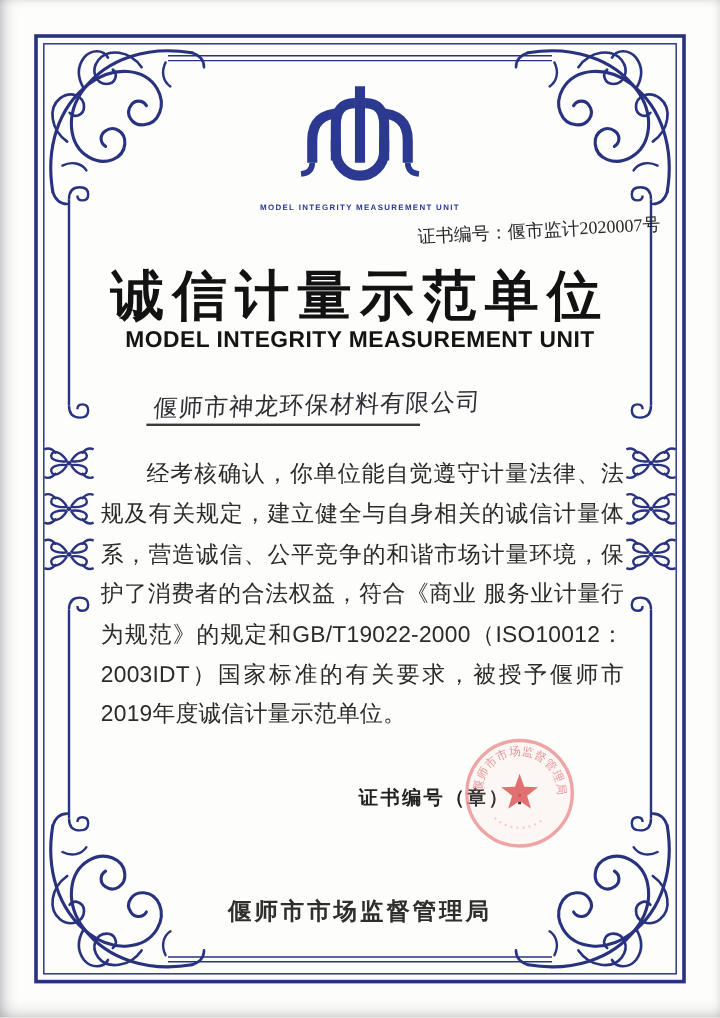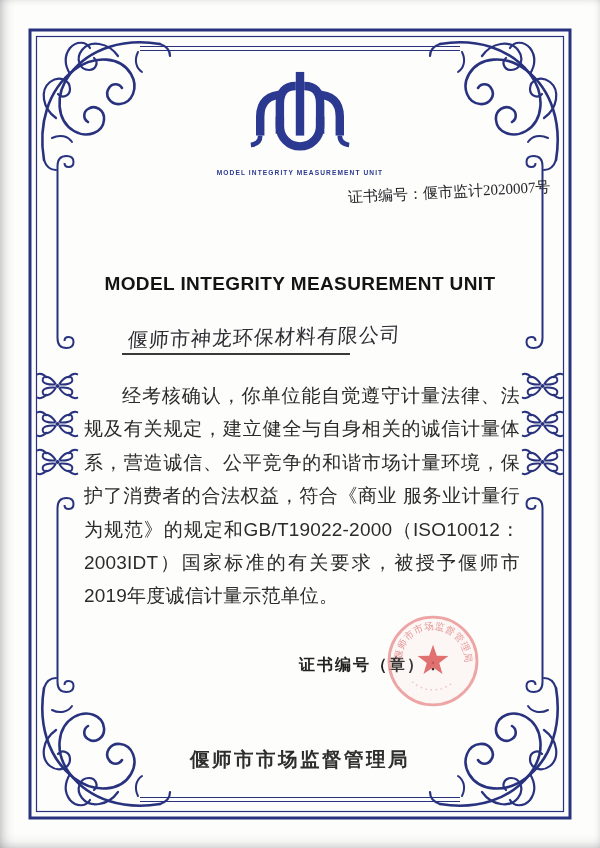--- a/index.html
+++ b/index.html
@@ -120,20 +120,21 @@
       <g fill="none" stroke="#2b3990" stroke-width="5">
         <path d="M28 70 q0 9 -10 10"></path>
         <path d="M113 70 q0 9 10 10"></path>
       </g>
     </svg>
     <div class="logo-caption">MODEL INTEGRITY MEASUREMENT UNIT</div>
   </div>
 
   <div class="cert-no">证书编号：偃市监计2020007号</div>
 
+  <div class="title-zh">诚信计量示范单位</div>
   <div class="title-en">MODEL INTEGRITY MEASUREMENT UNIT</div>
 
   <div class="company">偃师市神龙环保材料有限公司</div>
   <div class="company-line"></div>
 
   <div class="body-par">经考核确认，你单位能自觉遵守计量法律、法规及有关规定，建立健全与自身相关的诚信计量体系，营造诚信、公平竞争的和谐市场计量环境，保护了消费者的合法权益，符合《商业 服务业计量行为规范》的规定和GB/T19022-2000（ISO10012：2003IDT）国家标准的有关要求，被授予偃师市2019年度诚信计量示范单位。</div>
 
   <div class="issuer">证书编号（章）：</div>
 
   <svg class="seal" viewBox="0 0 95 95" aria-hidden="true">

